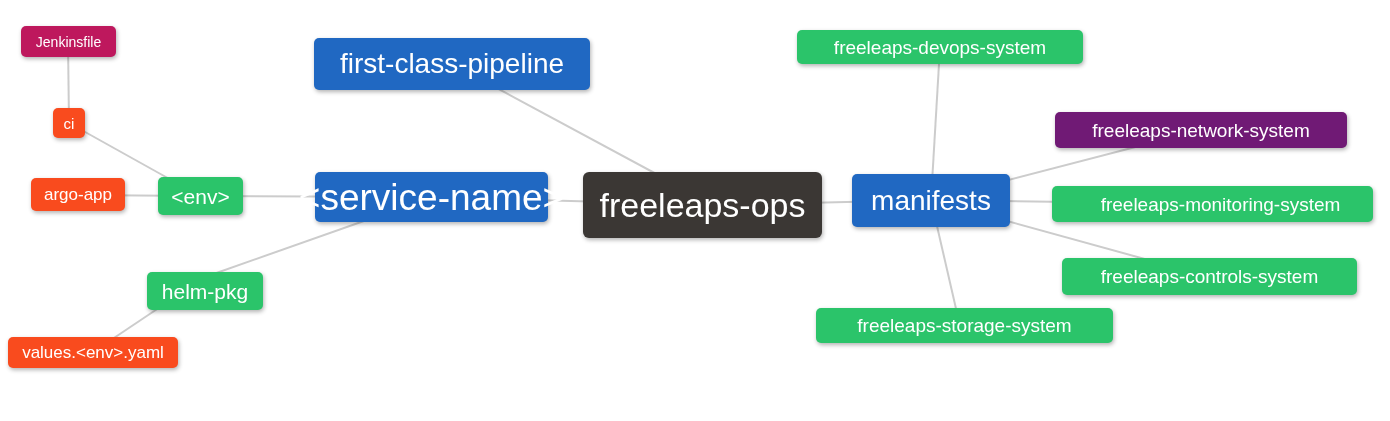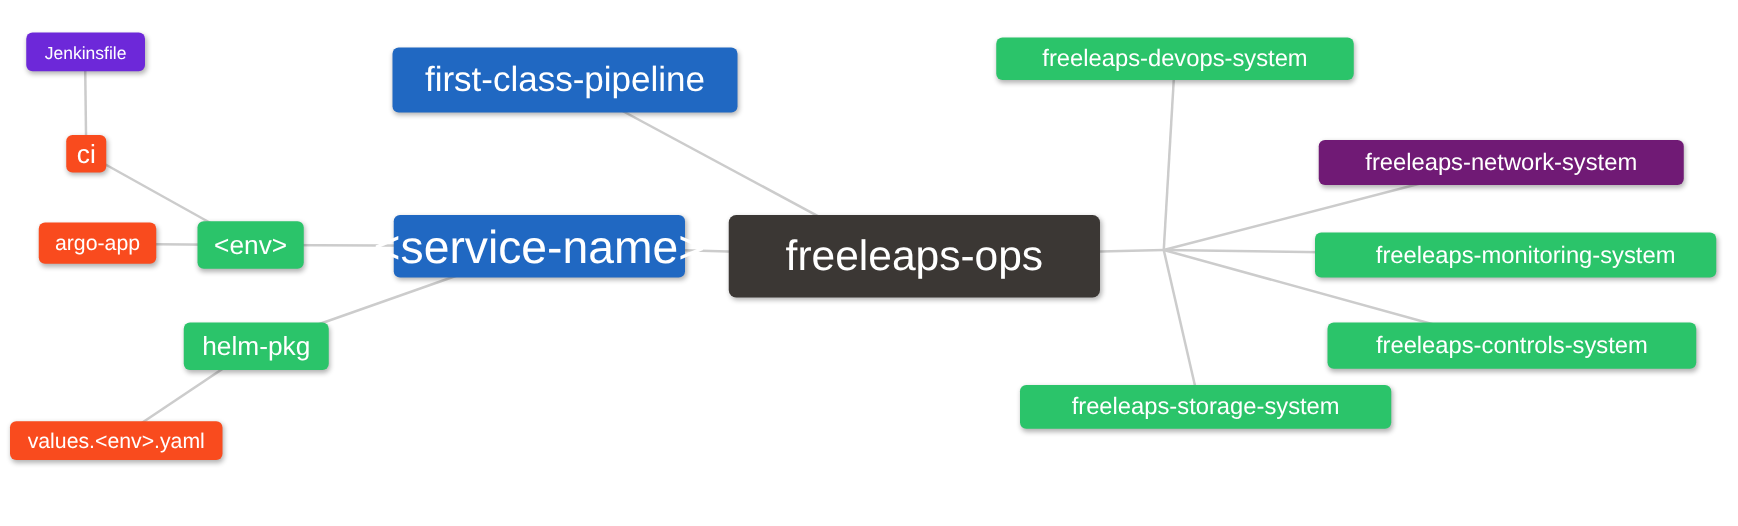--- a/index.html
+++ b/index.html
@@ -25,28 +25,28 @@
     color: #ffffff;
     border-radius: 5px;
     box-shadow: 1px 2px 4px rgba(0,0,0,0.3);
     white-space: nowrap;
     cursor: pointer;
     box-sizing: border-box;
     line-height: 1;
   }
   
   #node-jenkinsfile               { left: 21px;   top: 26px;  width: 95px;  height: 31px; font-size: 14px; }
-  #node-ci                        { left: 53px;   top: 108px; width: 32px;  height: 30px; font-size: 21px; }
+  #node-ci                        { left: 53px;   top: 108px; width: 32px;  height: 30px; font-size: 15px; }
   #node-argo-app                  { left: 31px;   top: 178px; width: 94px;  height: 33px; font-size: 17px; }
   #node-env                       { left: 158px;  top: 177px; width: 85px;  height: 38px; font-size: 21px; }
   #node-helm-pkg                  { left: 147px;  top: 258px; width: 116px; height: 38px; font-size: 21px; }
   #node-values-env-yaml           { left: 8px;    top: 337px; width: 170px; height: 31px; font-size: 17px; }
   #node-first-class-pipeline      { left: 314px;  top: 38px;  width: 276px; height: 52px; font-size: 28px; }
   #node-service-name              { left: 315px;  top: 172px; width: 233px; height: 50px; font-size: 37px; }
-  #node-freeleaps-ops             { left: 583px;  top: 172px; width: 297px; height: 66px; font-size: 34px; border-radius: 6px; }
+  #node-freeleaps-ops             { left: 583px;  top: 172px; width: 239px; height: 66px; font-size: 34px; border-radius: 6px; }
   #node-manifests                 { left: 852px;  top: 174px; width: 158px; height: 53px; font-size: 28px; }
   #node-freeleaps-devops-system   { left: 797px;  top: 30px;  width: 286px; height: 34px; font-size: 19px; }
   #node-freeleaps-network-system  { left: 1055px; top: 112px; width: 292px; height: 36px; font-size: 19px; }
   #node-freeleaps-monitoring-system{ left: 1052px; top: 186px; width: 321px; height: 36px; font-size: 19px; padding-left: 16px; }
   #node-freeleaps-controls-system { left: 1062px; top: 258px; width: 295px; height: 37px; font-size: 19px; }
   #node-freeleaps-storage-system  { left: 816px;  top: 308px; width: 297px; height: 35px; font-size: 19px; }
 </style>
 </head>
 <body>
 
@@ -62,38 +62,39 @@
       <line x1="452" y1="64" x2="714" y2="205" stroke="#cccccc" stroke-width="2"></line>
       <line x1="432" y1="197" x2="714" y2="205" stroke="#cccccc" stroke-width="2"></line>
       <line x1="714" y1="205" x2="931" y2="200" stroke="#cccccc" stroke-width="2"></line>
       <line x1="931" y1="200" x2="940" y2="47" stroke="#cccccc" stroke-width="2"></line>
       <line x1="931" y1="200" x2="1201" y2="130" stroke="#cccccc" stroke-width="2"></line>
       <line x1="931" y1="200" x2="1212" y2="204" stroke="#cccccc" stroke-width="2"></line>
       <line x1="931" y1="200" x2="1210" y2="277" stroke="#cccccc" stroke-width="2"></line>
       <line x1="931" y1="200" x2="960" y2="326" stroke="#cccccc" stroke-width="2"></line>
     </svg>
 
-  <div class="node" id="node-jenkinsfile" style="background-color: #6d28d9;">Jenkinsfile</div>
+  <div class="node" id="node-jenkinsfile" style="background-color: #be185d;">Jenkinsfile</div>
 
   <div class="node" id="node-ci" style="background-color: rgb(249, 75, 30);">ci</div>
 
   <div class="node" id="node-argo-app" style="background-color: rgb(249, 75, 30);">argo-app</div>
 
   <div class="node" id="node-env" style="background-color: rgb(43, 196, 106);">&lt;env&gt;</div>
 
-  <div class="node" id="node-helm-pkg" style="background-color: rgb(43, 196, 106);">helm-pkg</div>
+  <div class="node" id="node-helm-pkg" style="background-color: rgb(43, 196, 106); margin-top: 14px;">helm-pkg</div>
 
   <div class="node" id="node-values-env-yaml" style="background-color: rgb(249, 75, 30);">values.&lt;env&gt;.yaml</div>
 
   <div class="node" id="node-first-class-pipeline" style="background-color: rgb(32, 104, 194);">first-class-pipeline</div>
 
   <div class="node" id="node-service-name" style="background-color: rgb(32, 104, 194);">&lt;service-name&gt;</div>
 
   <div class="node" id="node-freeleaps-ops" style="background-color: rgb(59, 55, 52);">freeleaps-ops</div>
 
+  <div class="node" id="node-manifests" style="background-color: rgb(32, 104, 194);">manifests</div>
 
   <div class="node" id="node-freeleaps-devops-system" style="background-color: rgb(43, 196, 106);">freeleaps-devops-system</div>
 
   <div class="node" id="node-freeleaps-network-system" style="background-color: #701a75;">freeleaps-network-system</div>
 
   <div class="node" id="node-freeleaps-monitoring-system" style="background-color: rgb(43, 196, 106);">freeleaps-monitoring-system</div>
 
   <div class="node" id="node-freeleaps-controls-system" style="background-color: rgb(43, 196, 106);">freeleaps-controls-system</div>
 
   <div class="node" id="node-freeleaps-storage-system" style="background-color: rgb(43, 196, 106);">freeleaps-storage-system</div>

